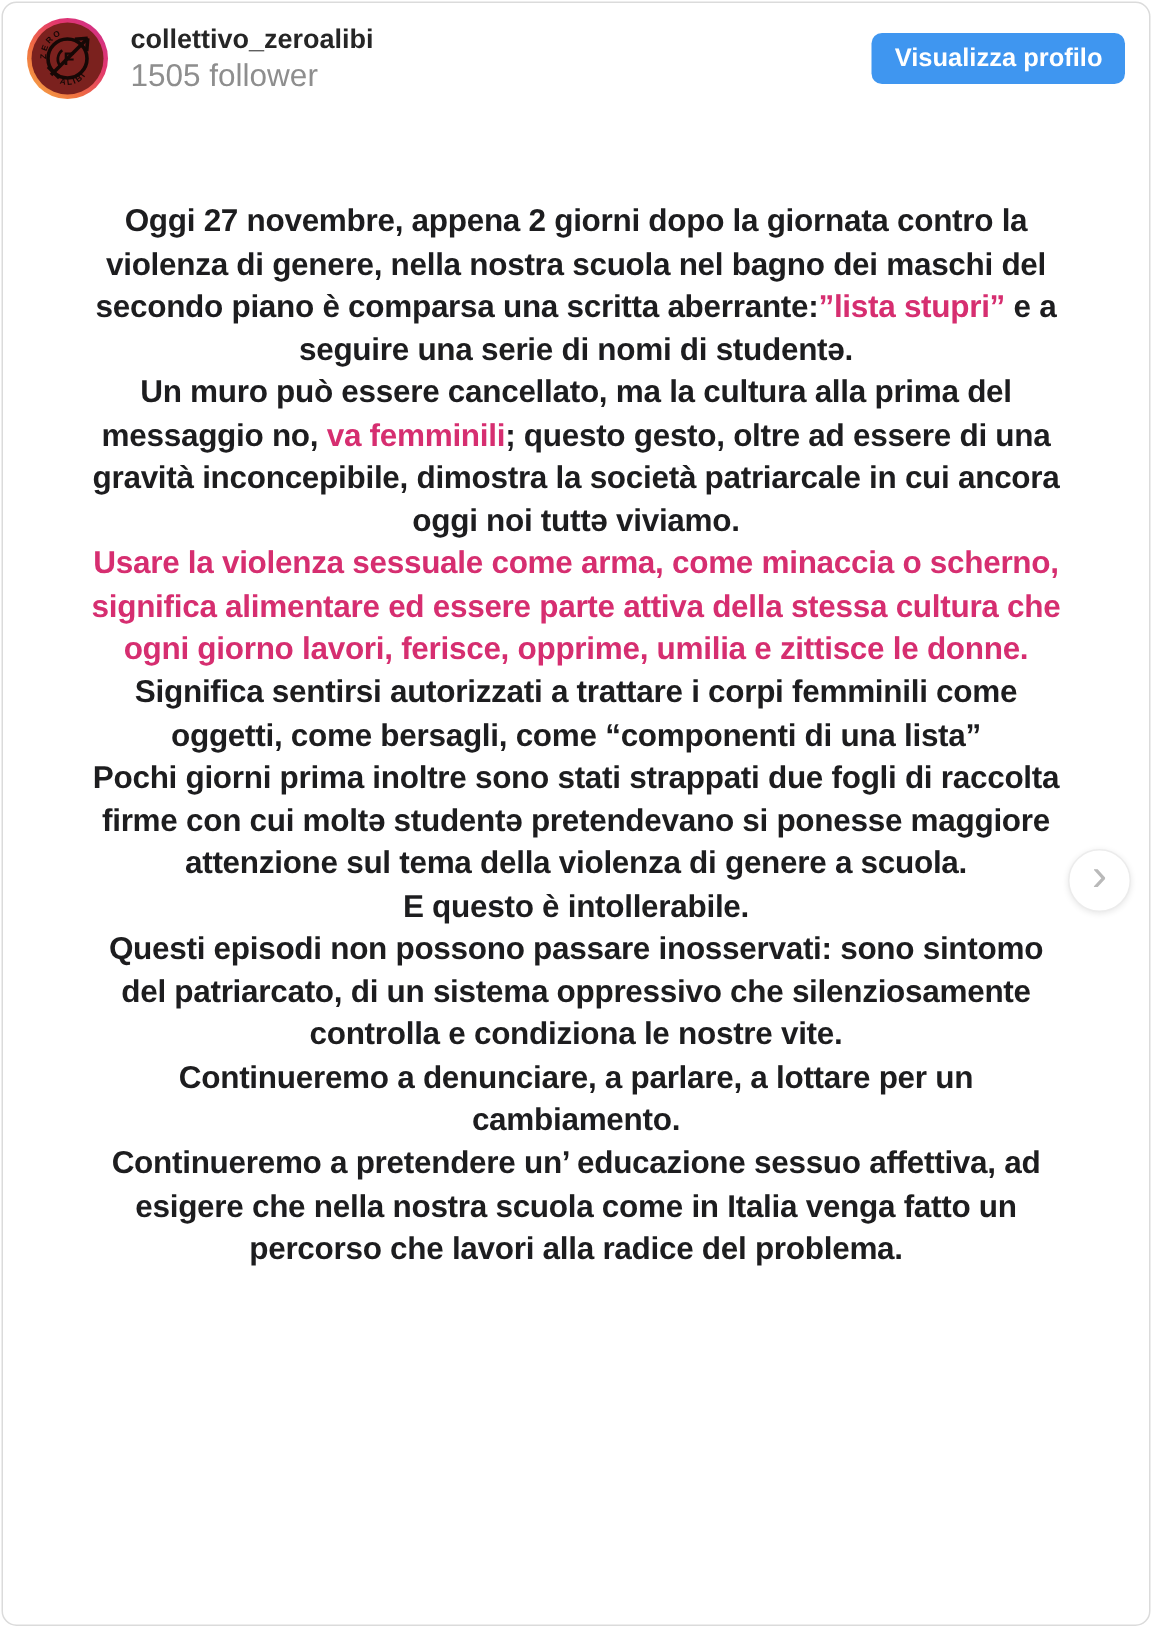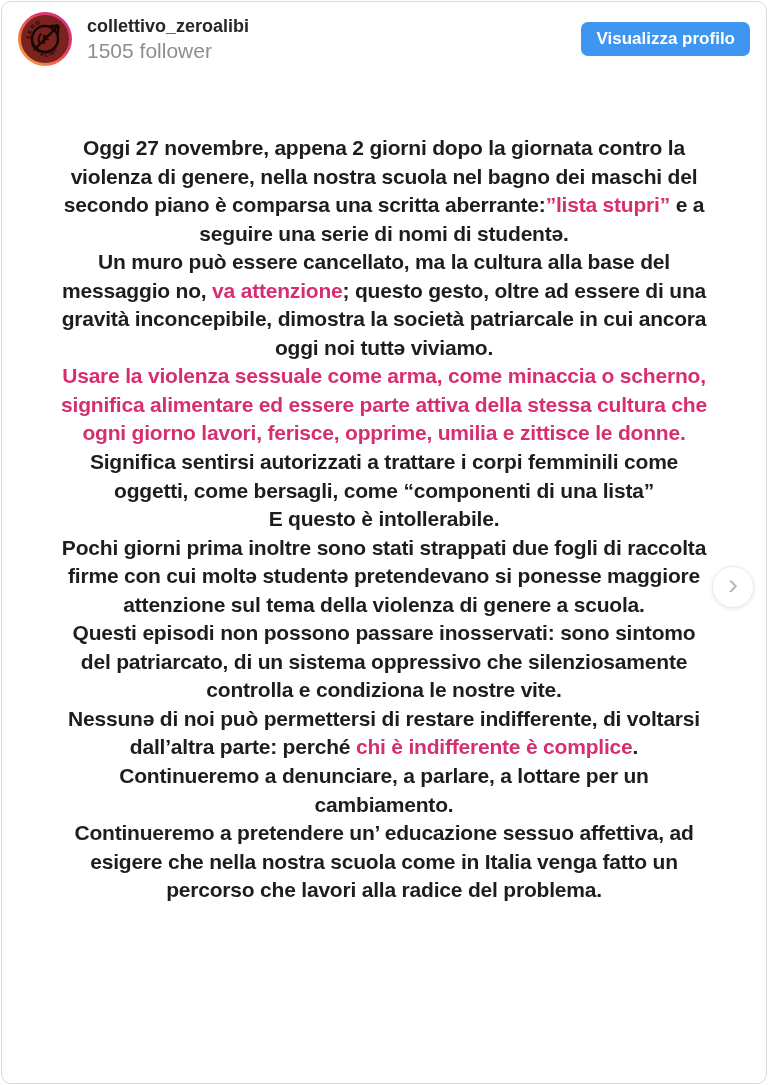--- a/index.html
+++ b/index.html
@@ -118,26 +118,25 @@
     <div class="id-block">
       <div class="username">collettivo_zeroalibi</div>
       <div class="followers">1505 follower</div>
     </div>
     <button class="view-profile">Visualizza profilo</button>
   </div>
 
   <div class="media">
     <div class="post-text">
         <div class="para"><span>Oggi 27 novembre, appena 2 giorni dopo la giornata contro la violenza di genere, nella nostra scuola nel bagno dei maschi del secondo piano è comparsa una scritta aberrante:</span><span class="pink">”lista stupri”</span><span> e a seguire una serie di nomi di studentə.</span></div>
-        <div class="para"><span>Un muro può essere cancellato, ma la cultura alla base del messaggio no, </span><span class="pink">va attenzione</span><span>; questo gesto, oltre ad essere di una gravità inconcepibile, dimostra la società patriarcale in cui ancora oggi noi tuttə viviamo.</span></div>
+        <div class="para"><span>Un muro può essere cancellato, ma la cultura alla prima del messaggio no, </span><span class="pink">va femminili</span><span>; questo gesto, oltre ad essere di una gravità inconcepibile, dimostra la società patriarcale in cui ancora oggi noi tuttə viviamo.</span></div>
         <div class="para"><span class="pink">Usare la violenza sessuale come arma, come minaccia o scherno, significa alimentare ed essere parte attiva della stessa cultura che ogni giorno lavori, ferisce, opprime, umilia e zittisce le donne.</span><span> Significa sentirsi autorizzati a trattare i corpi femminili come oggetti, come bersagli, come “componenti di una lista”</span></div>
+        <div class="para"><span>Pochi giorni prima inoltre sono stati strappati due fogli di raccolta firme con cui moltə studentə pretendevano si ponesse maggiore attenzione sul tema della violenza di genere a scuola.</span></div>
         <div class="para"><span>E questo è intollerabile.</span></div>
-        <div class="para"><span>Pochi giorni prima inoltre sono stati strappati due fogli di raccolta firme con cui moltə studentə pretendevano si ponesse maggiore attenzione sul tema della violenza di genere a scuola.</span></div>
         <div class="para"><span>Questi episodi non possono passare inosservati: sono sintomo del patriarcato, di un sistema oppressivo che silenziosamente controlla e condiziona le nostre vite.</span></div>
-        <div class="para"><span>Nessunə di noi può permettersi di restare indifferente, di voltarsi dall’altra parte: perché </span><span class="pink">chi è indifferente è complice</span><span>.</span></div>
         <div class="para"><span>Continueremo a denunciare, a parlare, a lottare per un cambiamento.</span></div>
         <div class="para"><span>Continueremo a pretendere un’ educazione sessuo affettiva, ad esigere che nella nostra scuola come in Italia venga fatto un percorso che lavori alla radice del problema.</span></div>
       </div>
   </div>
 
   <div class="next-btn">
     <span class="glyph">›</span>
   </div>
 
 </div>

